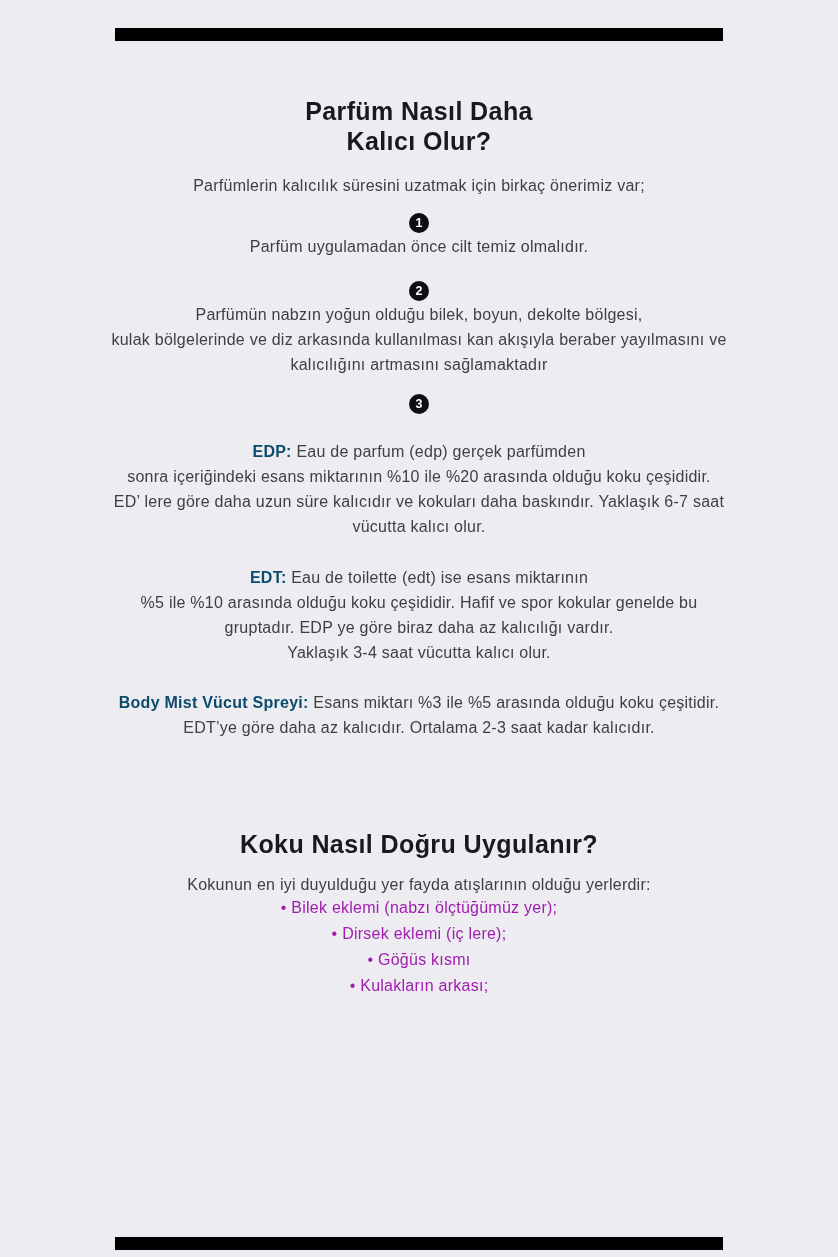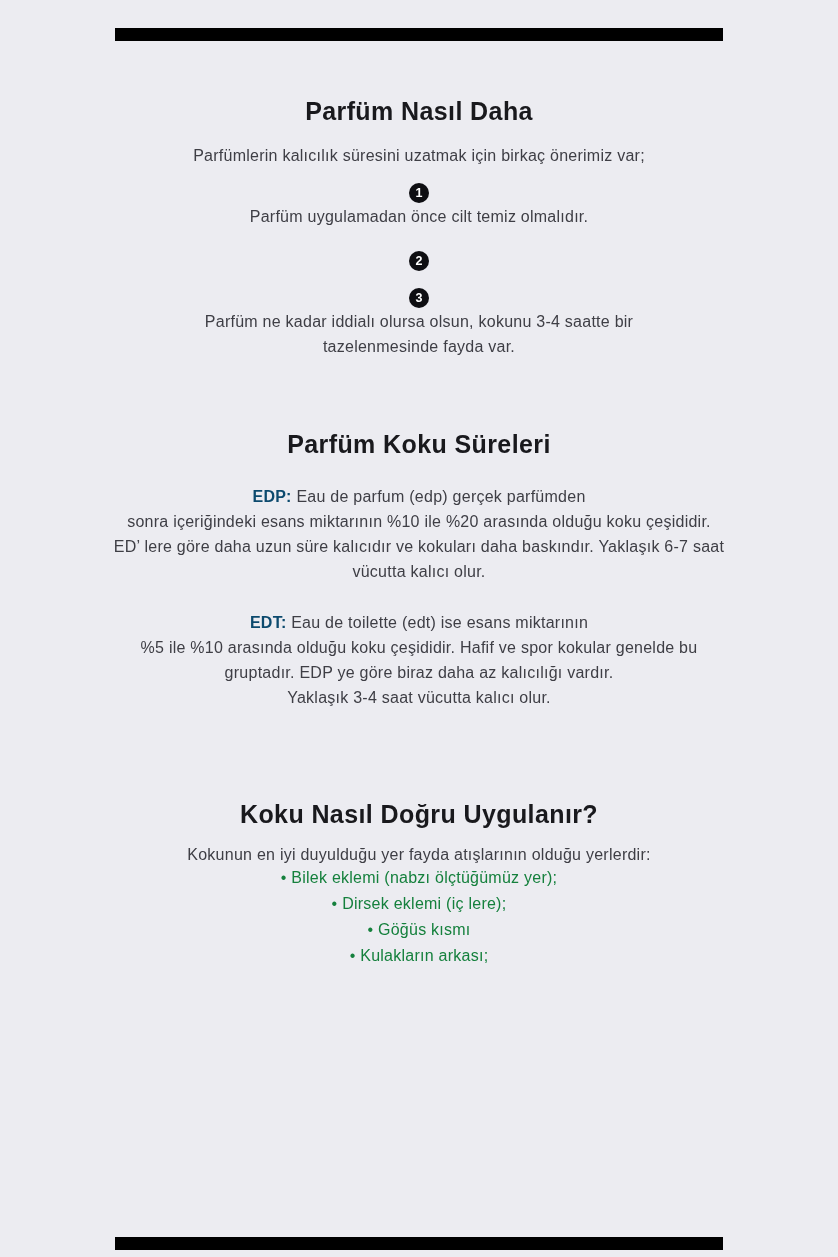--- a/index.html
+++ b/index.html
@@ -71,69 +71,72 @@
   .para-mist { margin-top: 25px; }
   .para-label { font-weight: bold; color: #0c4a6e; }
 
   .section-title.dogru-uygulanir { margin-top: 89px; }
   .apply-lead { margin-top: 16px; }
   .bullet-list { margin-top: 0; }
   .bullet-line {
     font-size: 16px;
     line-height: 26px;
     letter-spacing: 0.25px;
-    color: #15803d;
+    color: #a21caf;
   }
 </style>
 </head>
 <body>
 
 <div class="canvas">
 
   <div class="divider-bar top"></div>
 
   <h1 class="page-title">
     <span class="t-line">Parfüm Nasıl Daha</span>
+    <span class="t-line">Kalıcı Olur?</span>
   </h1>
 
   <p class="body-text lead">Parfümlerin kalıcılık süresini uzatmak için birkaç önerimiz var;</p>
 
   <div class="tip tip-1">
     <div class="tip-badge-wrap">
       <span class="tip-badge">1</span>
     </div>
     <p class="body-text tip-text">Parfüm uygulamadan önce cilt temiz olmalıdır.</p>
   </div>
 
   <div class="tip tip-2">
     <div class="tip-badge-wrap">
       <span class="tip-badge">2</span>
     </div>
+    <p class="body-text tip-text">Parfümün nabzın yoğun olduğu bilek, boyun, dekolte bölgesi,
+kulak bölgelerinde ve diz arkasında kullanılması kan akışıyla beraber yayılmasını ve
+kalıcılığını artmasını sağlamaktadır</p>
   </div>
 
   <div class="tip tip-3">
     <div class="tip-badge-wrap">
       <span class="tip-badge">3</span>
     </div>
-    <p class="body-text tip-text">Parfüm ne kadar iddialı olursa olsun, kokunu 3-4 saatte bir
-tazelenmesinde fayda var.</p>
   </div>
 
-  <h2 class="section-title koku-sureleri">Parfüm Koku Süreleri</h2>
 
   <p class="body-text para-edp"><span class="para-label">EDP:</span><span> Eau de parfum (edp) gerçek parfümden
 sonra içeriğindeki esans miktarının %10 ile %20 arasında olduğu koku çeşididir.
 ED’ lere göre daha uzun süre kalıcıdır ve kokuları daha baskındır. Yaklaşık 6-7 saat
 vücutta kalıcı olur.</span></p>
 
   <p class="body-text para-edt"><span class="para-label">EDT:</span><span> Eau de toilette (edt) ise esans miktarının
 %5 ile %10 arasında olduğu koku çeşididir. Hafif ve spor kokular genelde bu
 gruptadır. EDP ye göre biraz daha az kalıcılığı vardır.
 Yaklaşık 3-4 saat vücutta kalıcı olur.</span></p>
 
+  <p class="body-text para-mist"><span class="para-label">Body Mist Vücut Spreyi:</span><span> Esans miktarı %3 ile %5 arasında olduğu koku çeşitidir.
+EDT’ye göre daha az kalıcıdır. Ortalama 2-3 saat kadar kalıcıdır.</span></p>
 
   <h2 class="section-title dogru-uygulanir">Koku Nasıl Doğru Uygulanır?</h2>
 
   <p class="body-text lead apply-lead">Kokunun en iyi duyulduğu yer fayda atışlarının olduğu yerlerdir:</p>
 
   <div class="bullet-list">
     <div class="bullet-line">• Bilek eklemi (nabzı ölçtüğümüz yer);</div>
     <div class="bullet-line">• Dirsek eklemi (iç lere);</div>
     <div class="bullet-line">• Göğüs kısmı</div>
     <div class="bullet-line">• Kulakların arkası;</div>

